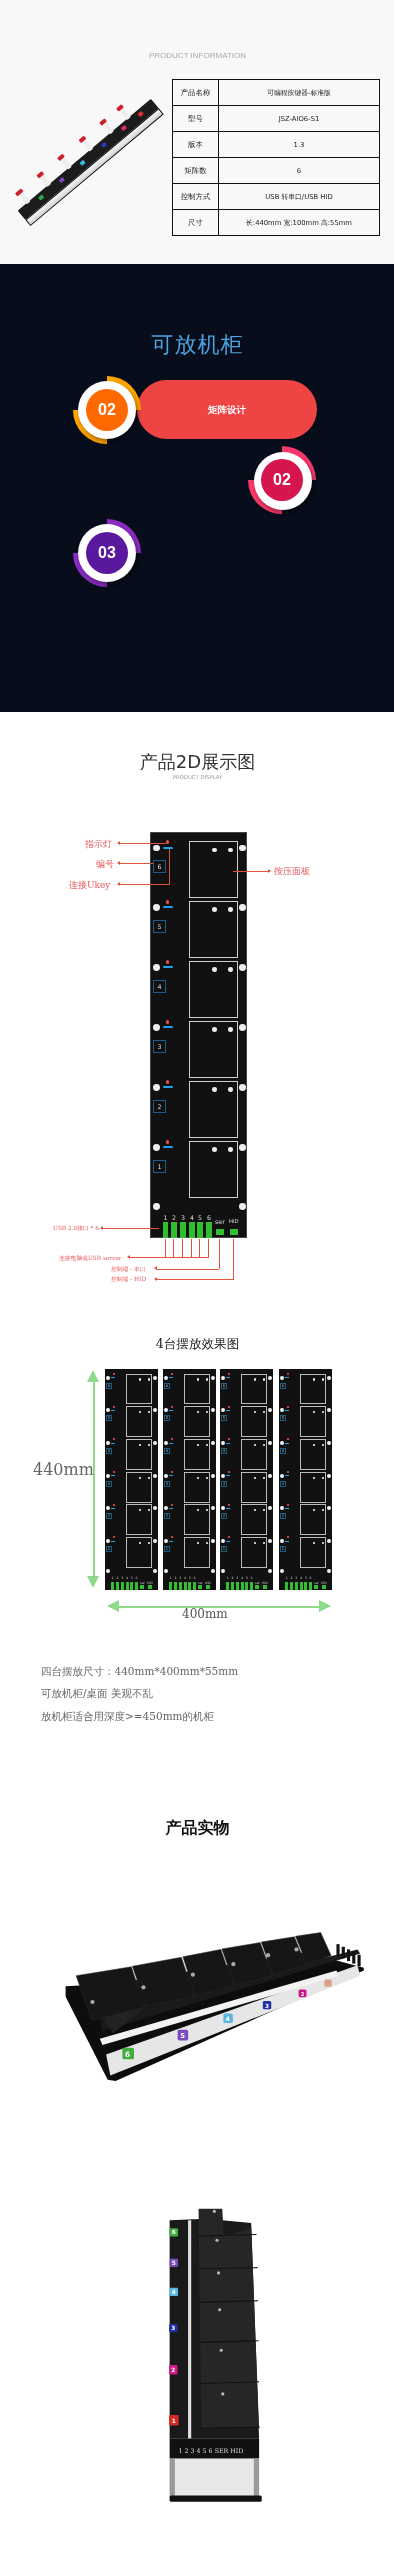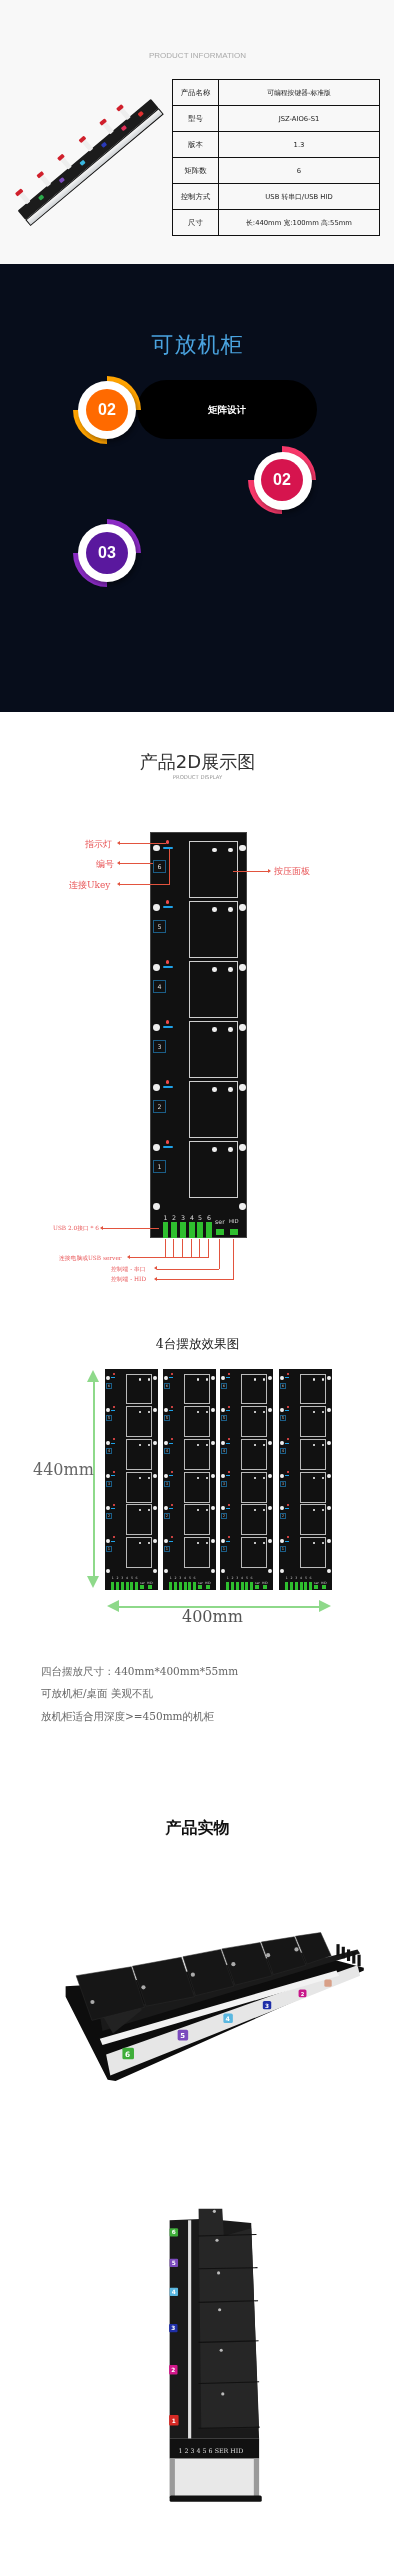--- a/index.html
+++ b/index.html
@@ -120,21 +120,21 @@
           <td>长:440mm 宽:100mm 高:55mm</td>
         </tr>
     </tbody>
   </table>
 </section>
 
 <section id="sec-feat">
   <div class="feat-title">可放机柜</div>
 
   <div class="feat" style="top:108px;">
-    <div class="pill" style="left:137px;width:180px;top:8.4px;background:#000000;">
+    <div class="pill" style="left:137px;width:180px;top:8.4px;background:#ef4444;">
       <span>矩阵设计</span>
     </div>
     <div class="ring-arc" style="left:73px;top:3.7px;background:conic-gradient(from 180deg,#ffa300 0deg 90deg,transparent 90deg 180deg,#ffa300 180deg 270deg,transparent 270deg);"></div>
     <div class="ring-white" style="left:78px;top:9px;"></div>
     <div class="ring-num" style="left:86px;top:17px;background:#ff6a00;">02</div>
   </div>
 
   <div class="feat" style="top:178px;">
     <div class="ring-arc" style="left:248px;top:4.2px;background:conic-gradient(from 0deg,#f7386a 0deg 90deg,transparent 90deg 180deg,#f7386a 180deg 270deg,transparent 270deg);"></div>
     <div class="ring-white" style="left:254px;top:9.5px;"></div>
@@ -589,21 +589,21 @@
     </div>
 
   <div class="abs green" style="left:93px;top:1374px;width:1.6px;height:208px;"></div>
   <div class="abs" style="left:87px;top:1370px;width:0;height:0;border-left:6.3px solid transparent;border-right:6.3px solid transparent;border-bottom:12.6px solid #8ed98a;"></div>
   <div class="abs" style="left:87px;top:1576px;width:0;height:0;border-left:6.3px solid transparent;border-right:6.3px solid transparent;border-top:12.6px solid #8ed98a;"></div>
   <div class="abs" style="left:33px;top:1460px;font-size:16px;color:#666;font-family:'DejaVu Serif','Liberation Serif',serif;">440mm</div>
 
   <div class="abs green" style="left:113px;top:1606px;width:213px;height:1.6px;"></div>
   <div class="abs" style="left:107px;top:1600px;width:0;height:0;border-top:6.3px solid transparent;border-bottom:6.3px solid transparent;border-right:12.6px solid #8ed98a;"></div>
   <div class="abs" style="left:319px;top:1600px;width:0;height:0;border-top:6.3px solid transparent;border-bottom:6.3px solid transparent;border-left:12.6px solid #8ed98a;"></div>
-  <div class="abs" style="left:182px;top:1607px;font-size:16px;color:#555;font-family:'DejaVu Serif','Liberation Serif',serif;">400mm</div>
+  <div class="abs" style="left:182px;top:1607px;font-size:12px;color:#555;font-family:'DejaVu Serif','Liberation Serif',serif;">400mm</div>
 
   <div class="desc" style="top:1665px;">四台摆放尺寸：440mm*400mm*55mm</div>
   <div class="desc" style="top:1687px;">可放机柜/桌面  美观不乱</div>
   <div class="desc" style="top:1710px;">放机柜适合用深度&gt;=450mm的机柜</div>
 </section>
 
 <section>
   <div class="sec-title" style="top:1818px;font-size:16px;color:#111;font-weight:bold;font-family:'DejaVu Serif','Liberation Serif',serif;">产品实物</div>
 
   <div class="photo1">

